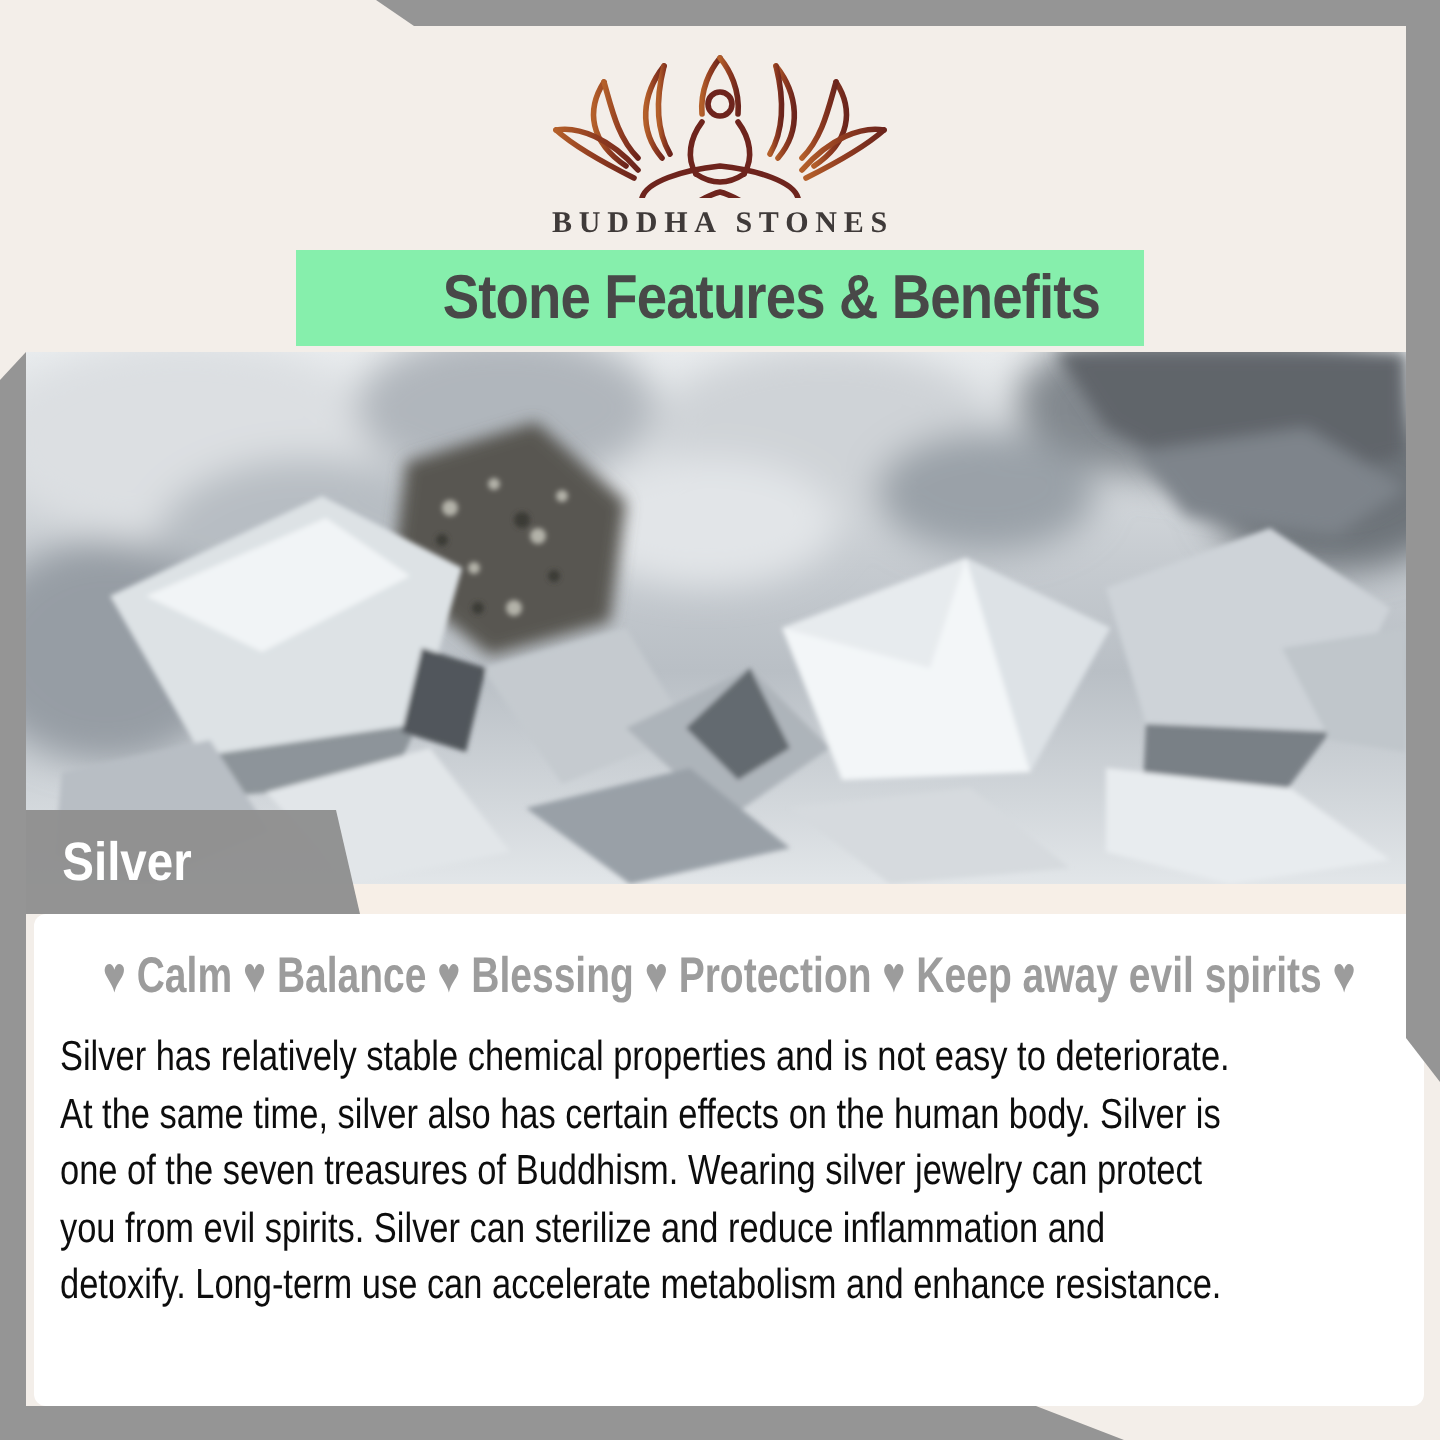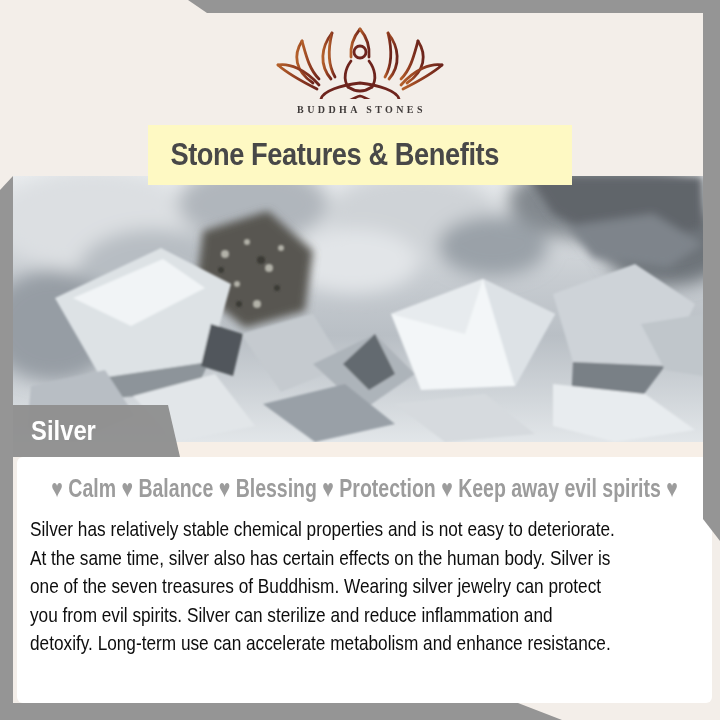--- a/index.html
+++ b/index.html
@@ -14,24 +14,24 @@
   #frame-right{left:703px;top:0;width:17px;height:541px;
     clip-path:polygon(0 0,100% 0,100% 100%,0 519px);}
   #frame-left{left:0;top:176px;width:13px;height:544px;
     clip-path:polygon(100% 0,100% 100%,0 100%,0 14px);}
   #frame-bottom{left:0;top:703px;width:562px;height:17px;
     clip-path:polygon(0 0,518px 0,100% 100%,0 100%);}
 
   .logo-wrap{position:absolute;left:0;top:27px;width:720px;
     display:flex;flex-direction:column;align-items:center;z-index:1;}
   .brand-name{margin-top:5px;font-family:"Liberation Serif","DejaVu Serif",serif;
-    font-size:10px;letter-spacing:3.4px;color:#3f3a39;font-weight:600;text-indent:3px;}
+    font-size:15px;letter-spacing:3.4px;color:#3f3a39;font-weight:600;text-indent:3px;}
 
-  .header-band{position:absolute;left:148px;top:125px;width:424px;height:60px;
-    background:#fef9c3;display:flex;align-items:center;justify-content:flex-start;z-index:2;}
+  .header-band{position:absolute;left:148px;top:125px;width:424px;height:48px;
+    background:#86efac;display:flex;align-items:center;justify-content:flex-end;z-index:2;}
   .header-title{font-size:31px;font-weight:bold;color:#484848;white-space:nowrap;
     transform:scaleX(.88);letter-spacing:-0.5px;}
 
   .photo{position:absolute;left:13px;top:176px;width:690px;height:266px;z-index:1;}
   .photo svg{display:block;width:100%;height:100%;}
 
   .stone-banner{position:absolute;left:10px;top:405px;width:170px;height:52px;
     background:rgba(144,144,144,.97);
     clip-path:polygon(0 0,calc(100% - 12px) 0,100% 100%,0 100%);
     display:flex;align-items:center;z-index:3;}

